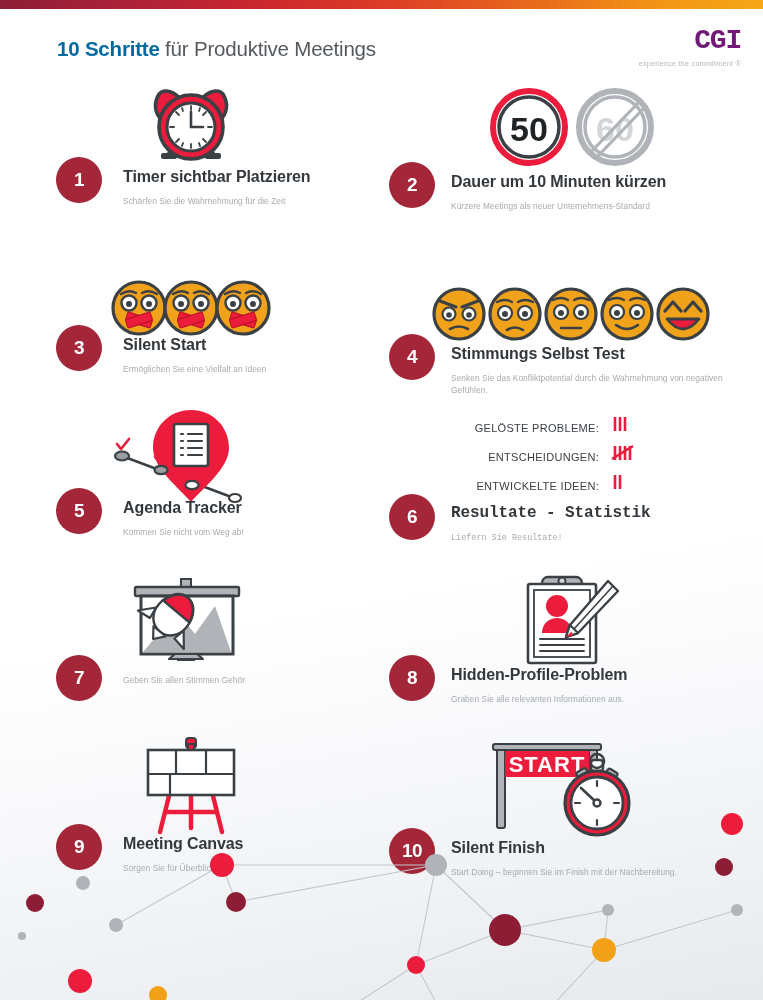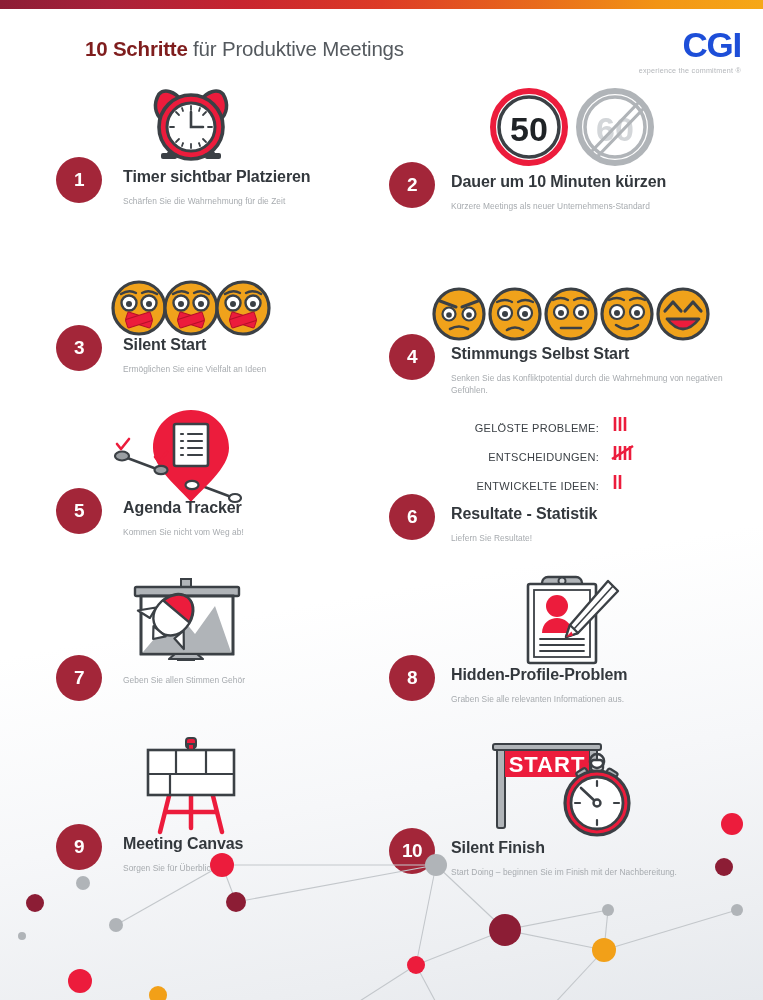--- a/index.html
+++ b/index.html
@@ -19,26 +19,26 @@
     width: 763px; height: 9px;
     background: linear-gradient(90deg, #8c1d35 0%, #a8213a 14%, #c8252f 32%, #dd3b26 50%, #e86a1c 70%, #f29415 86%, #f6a817 100%);
   }
   
   .header { position: absolute; top: 9px; left: 0; width: 763px; height: 72px; background: #fff; }
   .title {
     position: absolute; left: 57px; top: 28px;
     font-size: 20.5px; color: #3d4247; letter-spacing: -0.2px;
     white-space: nowrap;
   }
-  .title b { font-weight: 700; color: #7f1d1d; margin-left: 28px; }
+  .title b { font-weight: 700; color: #0369a1; }
   .title span.light { font-weight: 400; color: #54595e; }
   .logo-wrap { position: absolute; right: 22px; top: 18px; text-align: right; }
   .logo-cgi {
-    font-size: 35px; font-weight: 700; color: #1d4ed8;
-    letter-spacing: -1.2px; line-height: 1; font-family: Liberation Sans, sans-serif;
+    font-size: 28px; font-weight: 700; color: #701a75;
+    letter-spacing: -1.2px; line-height: 1; font-family: Liberation Mono, monospace;
   }
   .logo-tag {
     font-size: 7.2px; color: #b3b6ba; letter-spacing: 0.25px;
     margin-top: 4px;
   }
   
   .grid { position: absolute; top: 78px; left: 0; width: 763px; }
   .row { position: relative; width: 763px; height: 165px; }
   .cell { position: absolute; top: 0; width: 381px; height: 165px; }
   .cell.left  { left: 0px; }
@@ -69,21 +69,21 @@
   }
   
   .r1 .badge { top: 79px; }  .r1 .txtblock { top: 89px; }
   .r2 .badge { top: 82px; }  .r2 .txtblock { top: 92px; }
   .r3 .badge { top: 80px; }  .r3 .txtblock { top: 90px; }
   .r4 .badge { top: 82px; }  .r4 .txtblock { top: 92px; }
   .r5 .badge { top: 86px; }  .r5 .txtblock { top: 96px; }
 
   .cell.right.c2 .badge { top: 84px; } .cell.right.c2 .txtblock { top: 94px; }
   .cell.right.c4 .badge { top: 91px; } .cell.right.c4 .txtblock { top: 101px; }
-  .cell.right.c6 .badge { top: 86px; } .cell.right.c6 .txtblock { top: 96px; }
+  .cell.right.c6 .badge { top: 86px; } .cell.right.c6 .txtblock { top: 96px; font-family: Liberation Mono, monospace; }
   .cell.right.c8 .badge { top: 82px; } .cell.right.c8 .txtblock { top: 92px; }
   .cell.right.c10 .badge { top: 90px; } .cell.right.c10 .txtblock { top: 100px; }
 
   
   .stats { position: absolute; left: 62px; top: 6px; width: 290px; }
   .stats-row {
     display: flex; align-items: flex-end; margin-bottom: 9px;
     font-size: 11px; color: #3b4045; letter-spacing: 0.3px;
   }
   .stats-label { width: 168px; text-align: right; padding-right: 12px; }
@@ -281,21 +281,21 @@
             <g transform="translate(226,2)">
               <circle cx="26" cy="27" r="25" fill="#f0a21b" stroke="#3b4045" stroke-width="3.2"></circle>
               <path d="M8 24 L16 15 L24 24" stroke="#3b4045" stroke-width="3.2" fill="none" stroke-linecap="round" stroke-linejoin="round"></path>
               <path d="M28 24 L36 15 L44 24" stroke="#3b4045" stroke-width="3.2" fill="none" stroke-linecap="round" stroke-linejoin="round"></path>
               <path d="M10 32 Q26 52 42 32 Z" fill="#ec1c3c" stroke="#3b4045" stroke-width="2.8" stroke-linejoin="round"></path>
             </g>
           </svg>
         </div>
         <div class="badge">4</div>
         <div class="txtblock">
-          <div class="step-title">Stimmungs Selbst Start</div>
+          <div class="step-title">Stimmungs Selbst Test</div>
           <div class="step-sub">Senken Sie das Konfliktpotential durch die Wahrnehmung von negativen Gefühlen.</div>
         </div>
       </div>
     </div>
 
     <div class="row r3">
 
       <div class="cell left c5">
         <div class="art" style="height:98px">
           <svg width="200" height="100" viewBox="0 0 200 100">

